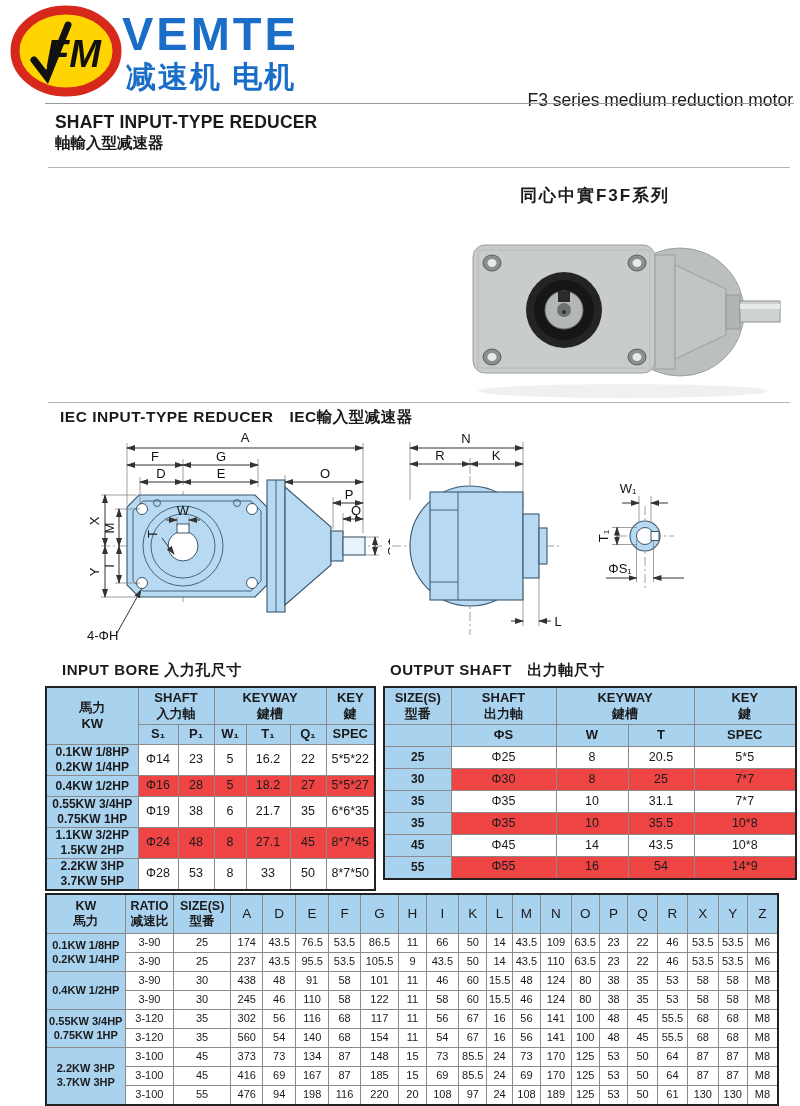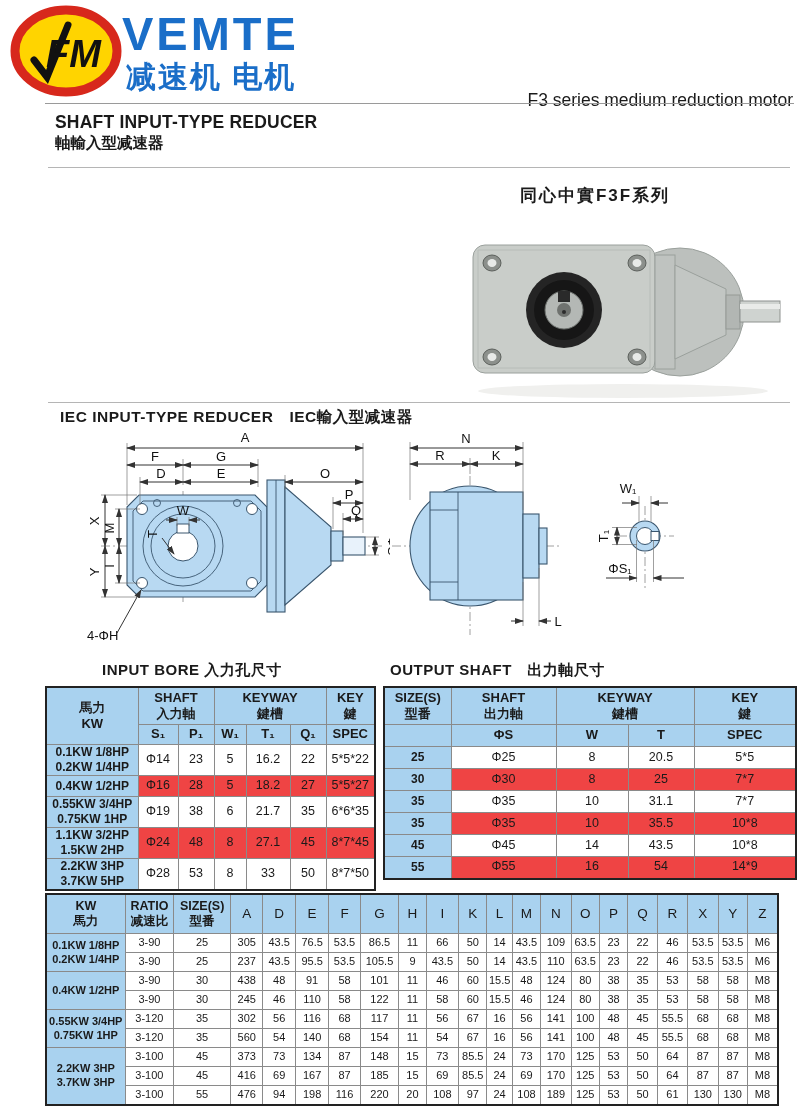--- a/index.html
+++ b/index.html
@@ -222,21 +222,21 @@
     <line class="ext" x1="20" y1="66.5" x2="45" y2="66.5"></line>
   <line class="dim" x1="25" y1="49.5" x2="25" y2="66.5" marker-start="url(#ah3)" marker-end="url(#ah3)"></line>
   <text class="lbl" transform="translate(16,58) rotate(-90)" text-anchor="middle">T₁</text>
   <line class="ext" x1="44.5" y1="62" x2="44.5" y2="104"></line>
     <line class="ext" x1="61.5" y1="62" x2="61.5" y2="104"></line>
   <line class="dim" x1="14" y1="100" x2="44.5" y2="100" marker-end="url(#ah3)"></line>
   <line class="dim" x1="61.5" y1="100" x2="92" y2="100" marker-start="url(#ah3)"></line>
   <text class="lbl" x="28" y="95" text-anchor="middle">ΦS₁</text>
 </svg>
 
-<div class="abs tbl-title" style="left:62px;top:661px;margin-left:40px;">INPUT BORE 入力孔尺寸</div>
+<div class="abs tbl-title" style="left:62px;top:661px;">INPUT BORE 入力孔尺寸</div>
 <div class="abs tbl-title" style="left:390px;top:661px;">OUTPUT SHAFT　出力軸尺寸</div>
 
 <table class="tbl" id="input-bore-table">
   <colgroup>
       <col style="width:92px">
       <col style="width:40px">
       <col style="width:36px">
       <col style="width:32px">
       <col style="width:44px">
       <col style="width:36px">
@@ -485,21 +485,21 @@
     </tr>
   </thead>
   <tbody>
       <tr>
         <td class="rowlab" rowspan="2">
           <div>0.1KW 1/8HP</div>
           <div>0.2KW 1/4HP</div>
         </td>
         <td>3-90</td>
         <td>25</td>
-        <td>305</td>
+        <td>174</td>
         <td>43.5</td>
         <td>76.5</td>
         <td>53.5</td>
         <td>86.5</td>
         <td>11</td>
         <td>66</td>
         <td>50</td>
         <td>14</td>
         <td>43.5</td>
         <td>109</td>

